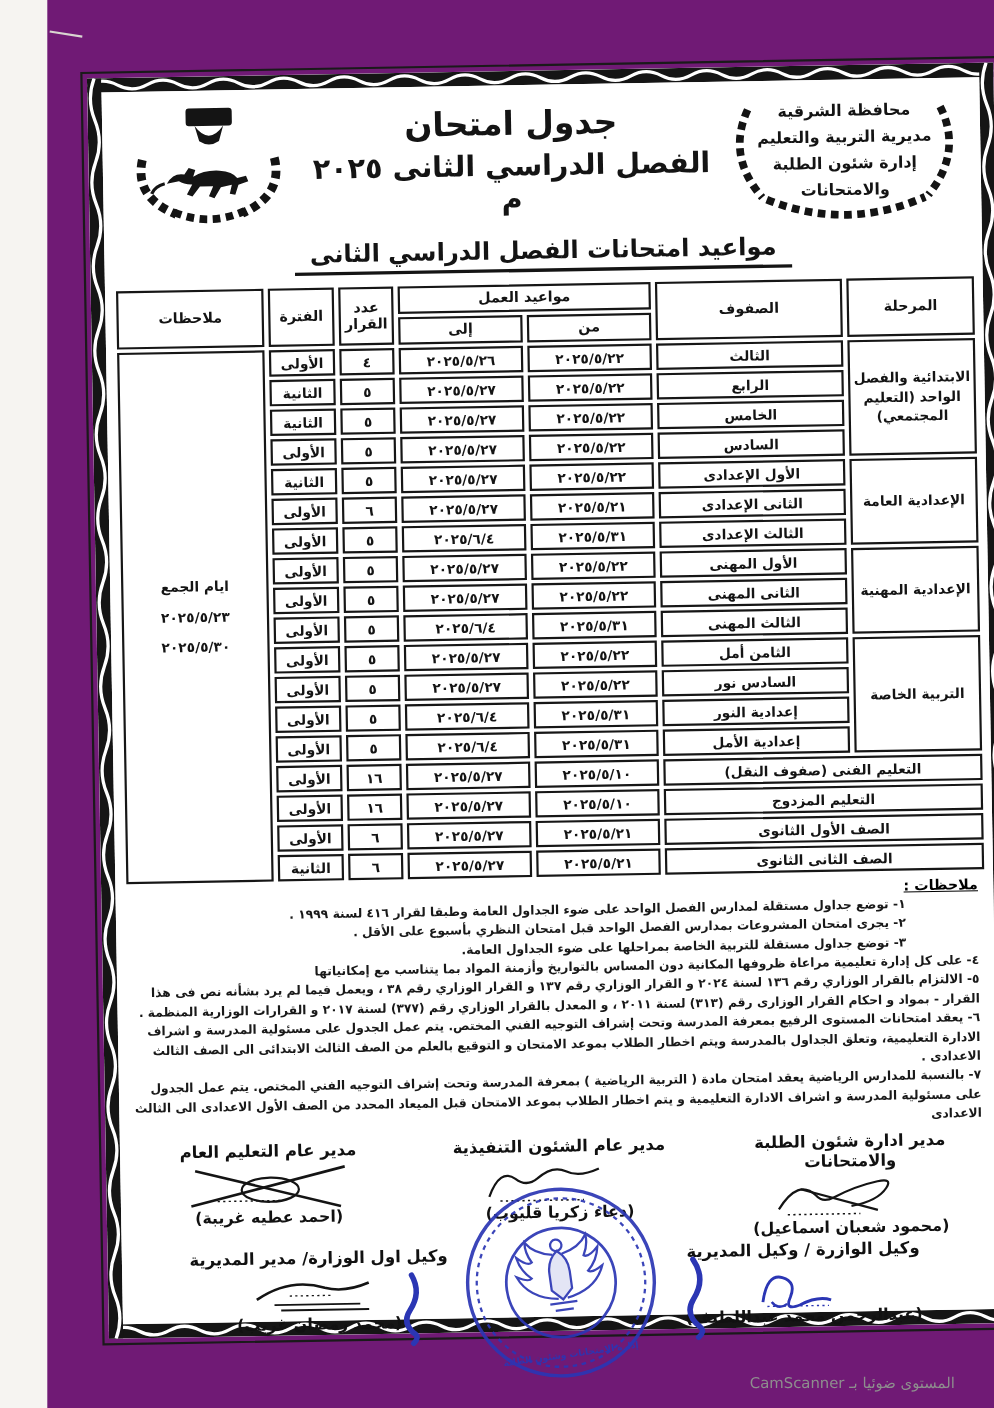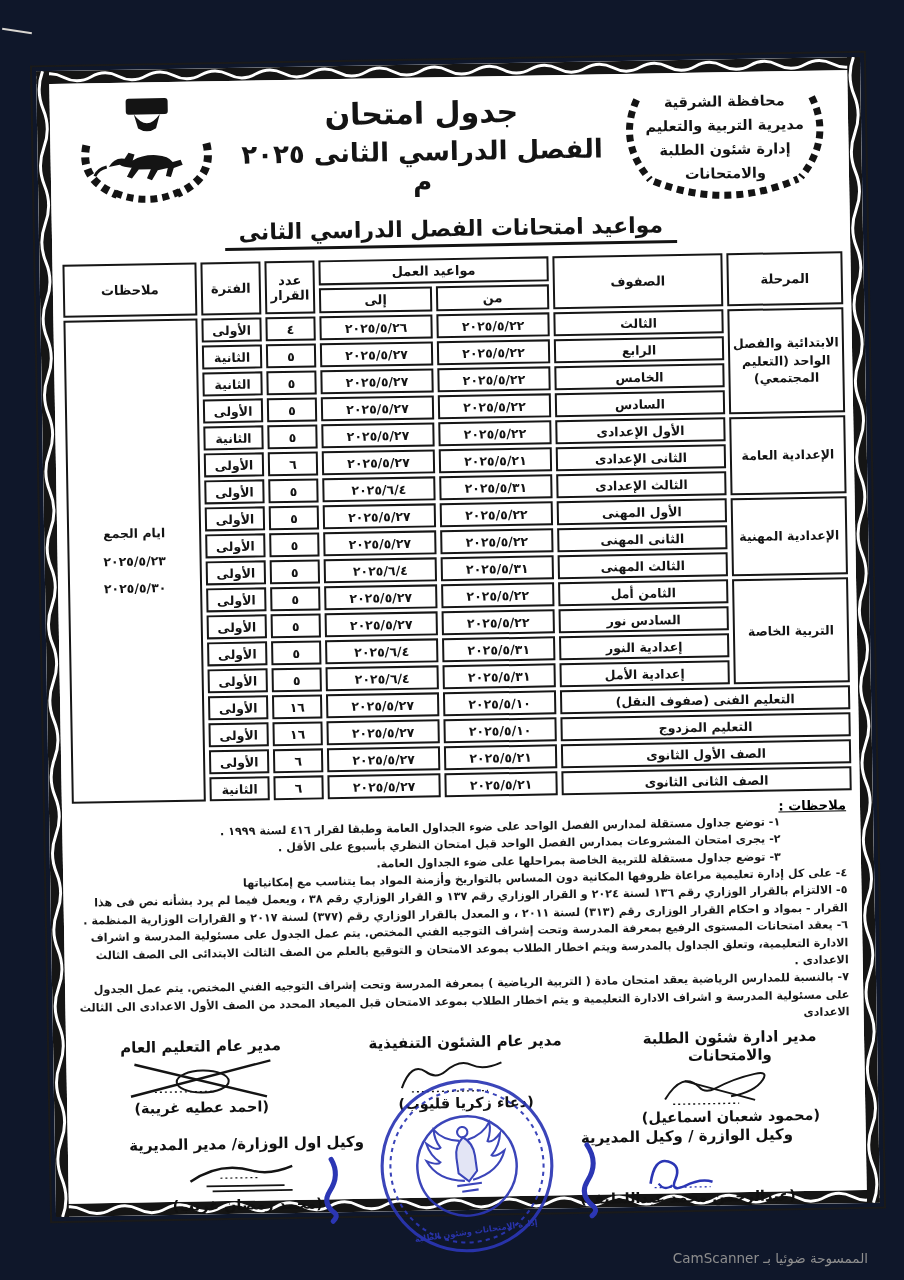--- a/index.html
+++ b/index.html
@@ -1,17 +1,17 @@
 <!DOCTYPE html>
 <html><head>
 <meta charset="utf-8">
 <style>
   html,body{margin:0;padding:0;}
   body{width:904px;height:1280px;background:#f6f4f1;font-family:"DejaVu Sans",sans-serif;position:relative;overflow:hidden;}
-  .sheet{position:absolute;inset:0;background:#0f172a;}
+  .sheet{position:absolute;inset:0;background:#701a75;margin-left:43px;}
   .artifact{position:absolute;left:2px;top:30px;width:30px;height:2px;background:#d9d6d1;transform:rotate(9deg);}
   .frame{position:absolute;left:46px;top:64px;width:824px;height:1146px;background:#fff;transform:rotate(-1deg);outline:2px solid #1a1a1a;outline-offset:4px;}
   .wave{position:absolute;display:block;}
   .wave.top{left:0;top:0;width:100%;height:13px;}
   .wave.bottom{left:0;bottom:0;width:100%;height:13px;}
   .wave.left{left:0;top:0;width:13px;height:100%;}
   .wave.right{right:0;top:0;width:13px;height:100%;}
   .content{position:absolute;inset:17px 19px;display:flex;flex-direction:column;}
 
   .header{display:flex;align-items:flex-start;justify-content:space-between;height:140px;}
@@ -377,14 +377,14 @@
         <div class="blue-mark m2">
           <svg width="26" height="78" viewBox="0 0 26 78">
               <path d="M10,4 q12,18 0,36 q-9,14 6,26 q4,4 -2,9" fill="none" stroke="#2b36b4" stroke-width="5" stroke-linecap="round"></path>
             </svg>
         </div>
       </div>
 
     </div>
   </div>
 
-  <div class="camscanner">الممسوحة ضوئيا بـ CamScanner</div>
+  <div class="camscanner">المستوى ضوئيا بـ CamScanner</div>
 </div>
 
 </body></html>

